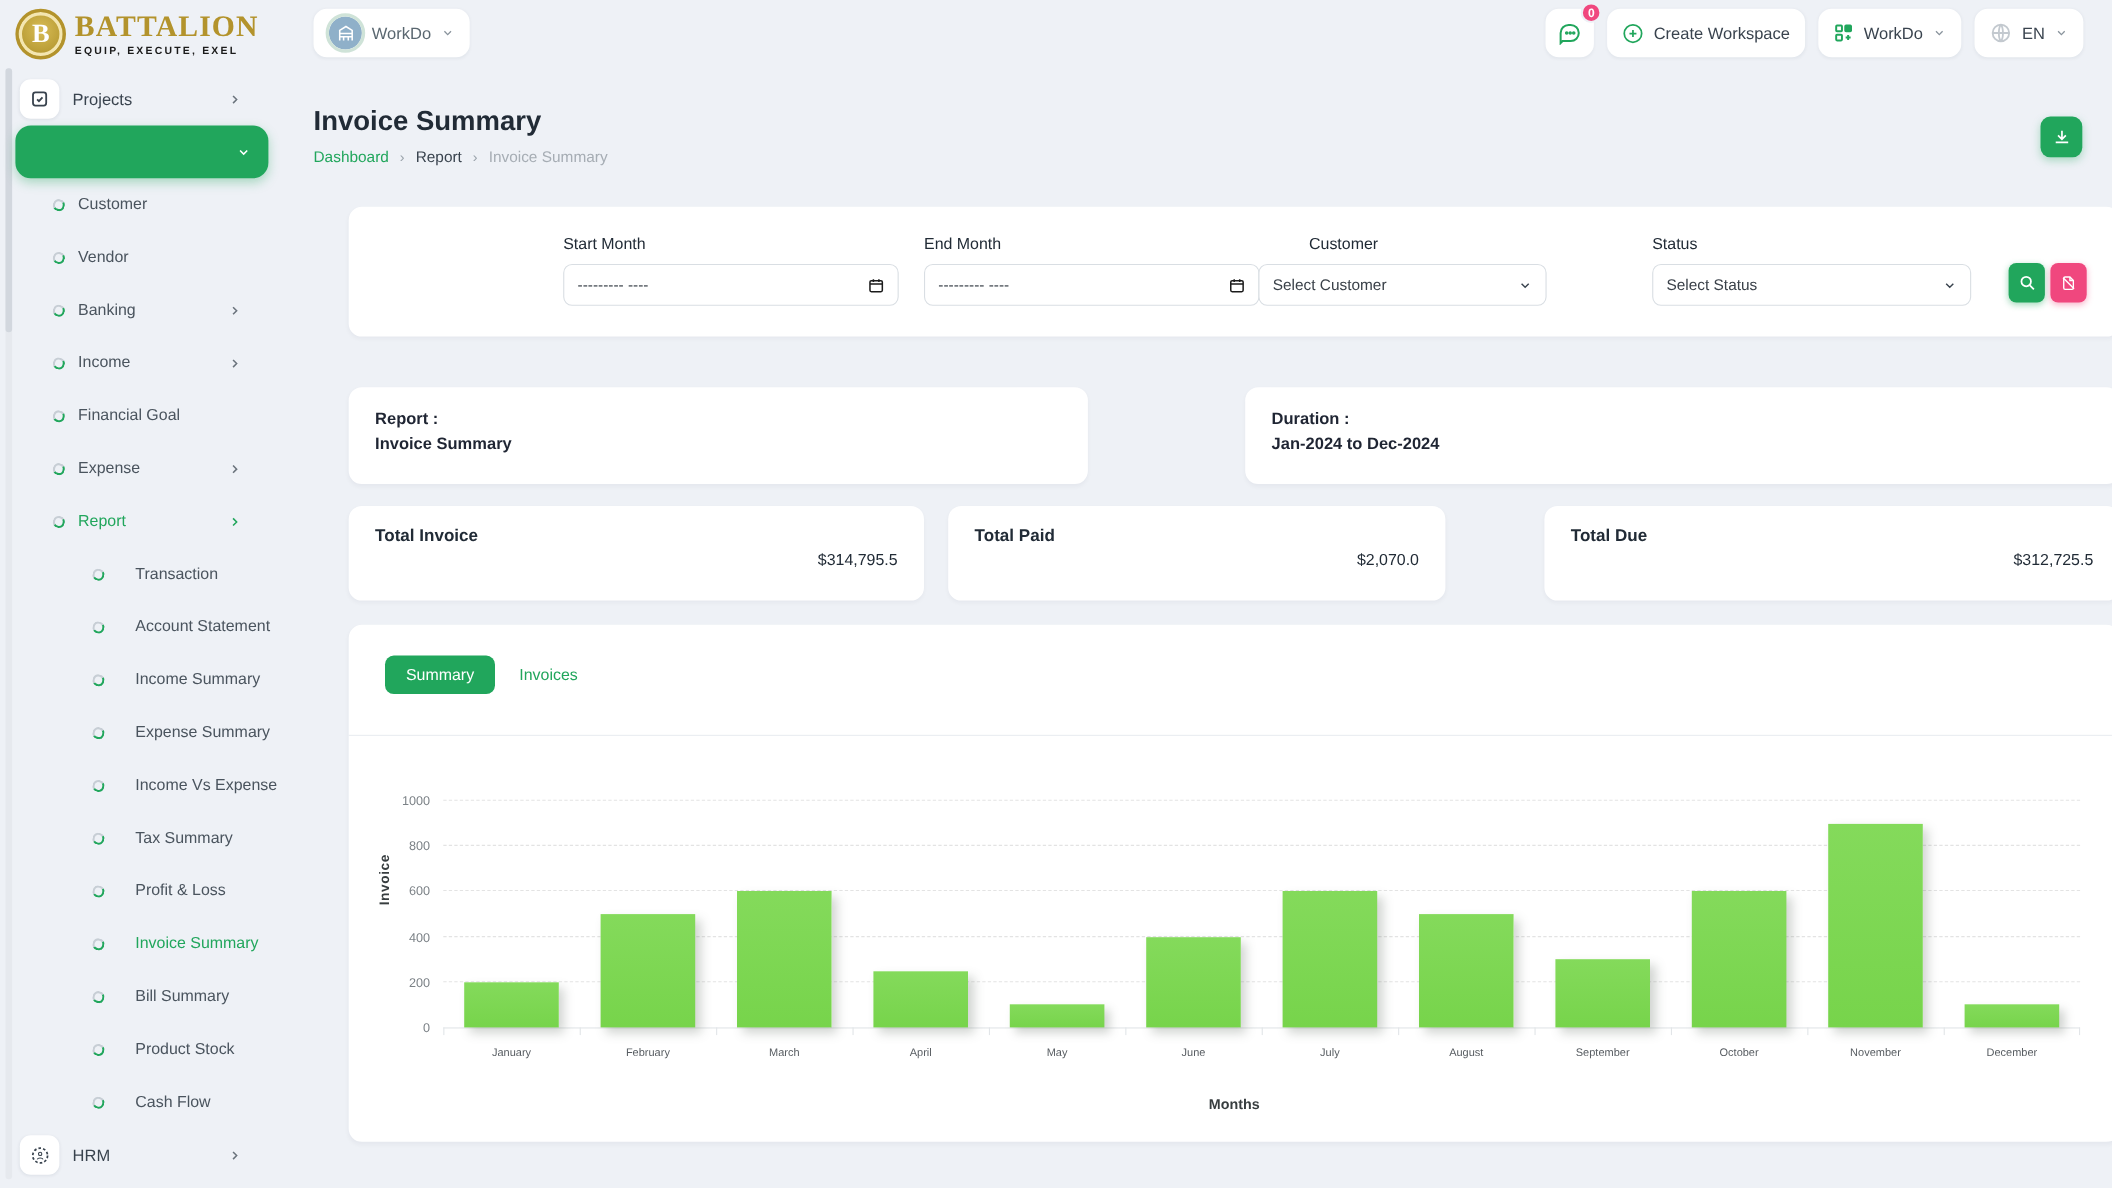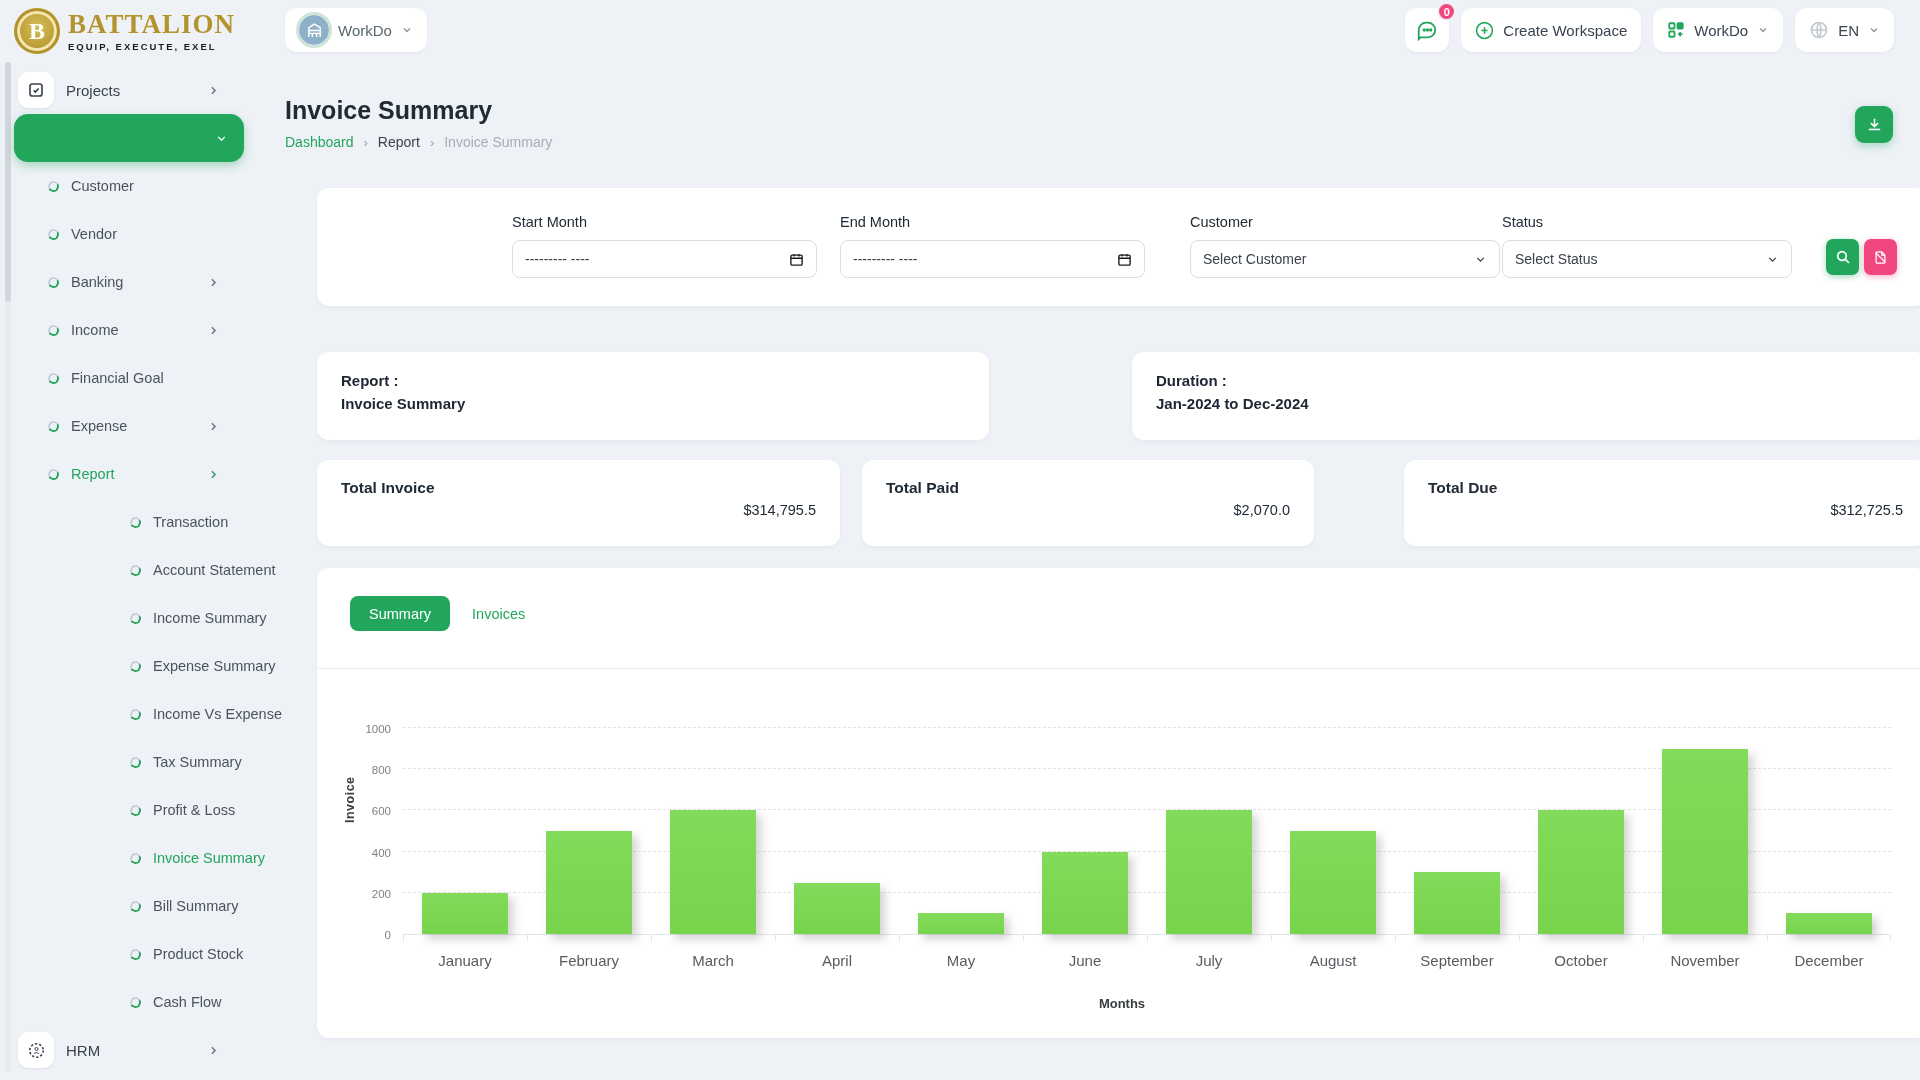--- a/index.html
+++ b/index.html
@@ -21,21 +21,21 @@
   .logo-text-title { font-family:"Liberation Serif", serif; font-weight:bold; font-size:27px;
     color:#b3932c; letter-spacing:1px; line-height:1; }
   .logo-text-sub { font-size:9.5px; font-weight:bold; color:#1b1b1b; letter-spacing:2px; margin-top:3px; }
 
   .menu { position:absolute; left:0; top:66px; width:258px; }
   .s-row { position:relative; display:flex; align-items:center; height:48px; width:258px; cursor:pointer; }
   .s-row .lbl { font-size:15px; color:#39434e; font-weight:500; }
   .lvl0 { padding-left:18px; gap:12px; }
   .lvl1 { padding-left:48px; gap:12px; }
   .lvl1 .lbl, .lvl2 .lbl { font-size:14.5px; color:#4a545e; font-weight:400; }
-  .lvl2 { padding-left:84px; gap:12px;margin-left:46px; }
+  .lvl2 { padding-left:84px; gap:28px; }
   .icon-box { width:36px; height:36px; border-radius:10px; background:#fff; display:flex;
     align-items:center; justify-content:center; box-shadow:0 1px 3px rgba(20,30,50,.07); flex:0 0 auto; }
   .dot-ic { width:11px; height:11px; border-radius:50%; border:2.5px solid #c7ced5;
     border-bottom-color:#21a65c; border-right-color:#21a65c; transform:rotate(15deg); flex:0 0 auto; }
   .s-chev { position:absolute; right:38px; display:flex; }
   .active-pill { position:absolute; left:14px; right:14px; top:0; height:48px;
     background:#21a65c; border-radius:14px; box-shadow:0 4px 10px rgba(33,166,92,.35); }
   .pill-row { z-index:1; }
   .pill-row .lbl { color:#fff; font-weight:bold; }
   .pill-row .icon-box { margin-left:6px; }
@@ -100,21 +100,21 @@
     border-bottom:1px solid #e2e5e8; }
   .gridline { position:absolute; left:0; right:0; height:0; border-top:1px dashed #e3e3e3; }
   .ytick { position:absolute; right:calc(100% + 12px); transform:translateY(7px);
     font-size:11.5px; color:#7c8287; white-space:nowrap; }
   .bars { position:absolute; left:0; right:0; bottom:0; top:0; display:flex; }
   .slot { flex:1; position:relative; }
   .bar { position:absolute; bottom:0; left:50%; transform:translateX(-50%); width:86px;
     background:linear-gradient(180deg,#84da5b,#77d44b); box-shadow:5px 5px 9px rgba(90,100,90,.28); cursor:pointer; }
   .xtickmark { position:absolute; top:100%; width:0; height:7px; border-left:1px solid #e2e5e8; }
   .xlabels { position:absolute; left:86px; width:1488px; top:384px; display:flex; }
-  .xlabel { flex:1; text-align:center; font-size:15px; color:#575c61; }
+  .xlabel { flex:1; text-align:center; font-size:10px; color:#575c61; }
   .ylab { position:absolute; left:26px; top:255px; transform:rotate(-90deg); transform-origin:left top;
     font-size:12.5px; font-weight:bold; color:#373d3f; letter-spacing:.5px; }
   .xlab { position:absolute; left:0; right:0; top:428px; text-align:center; font-size:13px;
     font-weight:bold; color:#373d3f; }
 </style>
 </head>
 <body>
 
 <div class="sidebar">
   <div class="scroll-track">
@@ -360,21 +360,21 @@
   <span class="f-label" style="left:523px">End Month</span>
   <div class="f-input" style="left:523px;width:305px">
     <span>--------- ----</span>
     <svg width="15" height="15" viewBox="0 0 24 24" fill="none" stroke="#1b1b1b" stroke-width="2.2">
         <rect x="3" y="5" width="18" height="16" rx="2"></rect>
         <path d="M8 3v4M16 3v4M3 10h18"></path>
       </svg>
   </div>
 
   <span class="f-label" style="left:873px">Customer</span>
-  <div class="f-input f-select" style="left:873px;width:310px">
+  <div class="f-input f-select" style="left:827px;width:262px">
     <span>Select Customer</span>
     <svg width="13" height="13" viewBox="0 0 24 24" fill="none" stroke="#39434e" stroke-width="2.4">
         <path d="M6 9l6 6 6-6"></path>
       </svg>
   </div>
 
   <span class="f-label" style="left:1185px">Status</span>
   <div class="f-input f-select" style="left:1185px;width:290px">
     <span>Select Status</span>
     <svg width="13" height="13" viewBox="0 0 24 24" fill="none" stroke="#39434e" stroke-width="2.4">

